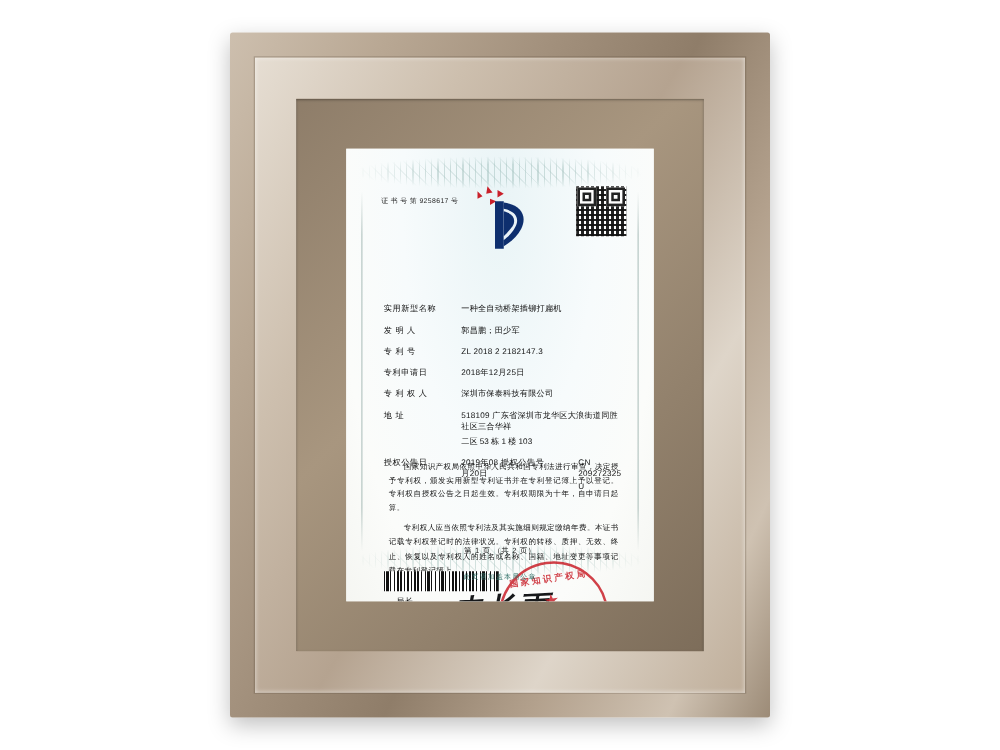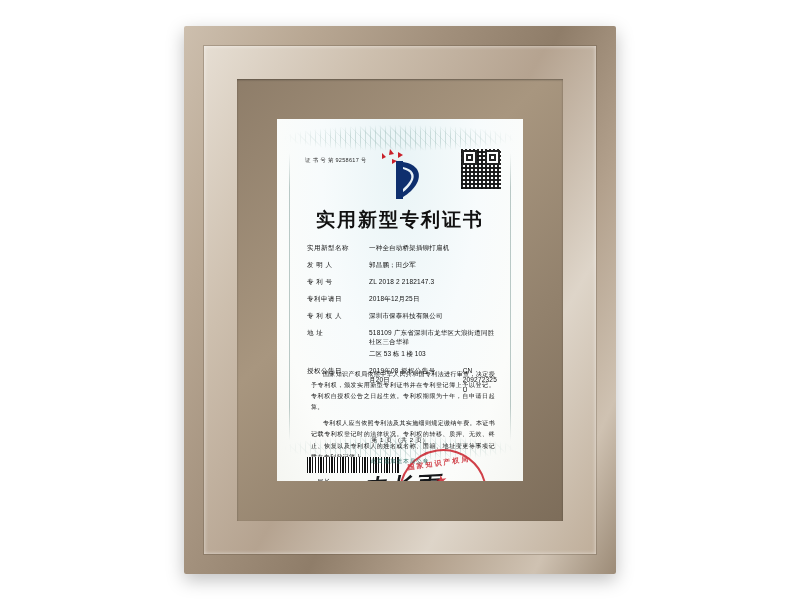--- a/index.html
+++ b/index.html
@@ -327,21 +327,20 @@
                   <path d="M22 12 L27 14 L22 17 Z" fill="#c9202a"></path>
                   <path d="M30 14 L33 18 L28 19 Z" fill="#c9202a"></path>
                 </g>
                 <path d="M26 14 L26 52 L33 52 L33 14 Z" fill="#0e2f6e"></path>
                 <path d="M33 15 C47 17 52 26 47 36 C44 42 38 47 33 50 Z" fill="#0e2f6e"></path>
                 <path d="M33 20 C43 22 46 28 42 35 C40 39 36 43 33 45 Z" fill="#e9f2f7"></path>
                 <path d="M33 22 C41 24 43 29 40 34 C38 37 35 40 33 42 Z" fill="#0e2f6e"></path>
               </svg>
             </div>
 
-            <div class="cert-title">实用新型专利证书</div>
 
             <div class="fields">
 
               <div class="row">
                 <div class="lbl">实用新型名称</div>
                 <div class="val">一种全自动桥架插铆打扁机</div>
               </div>
 
               <div class="row">
                 <div class="lbl">发 明 人</div>

